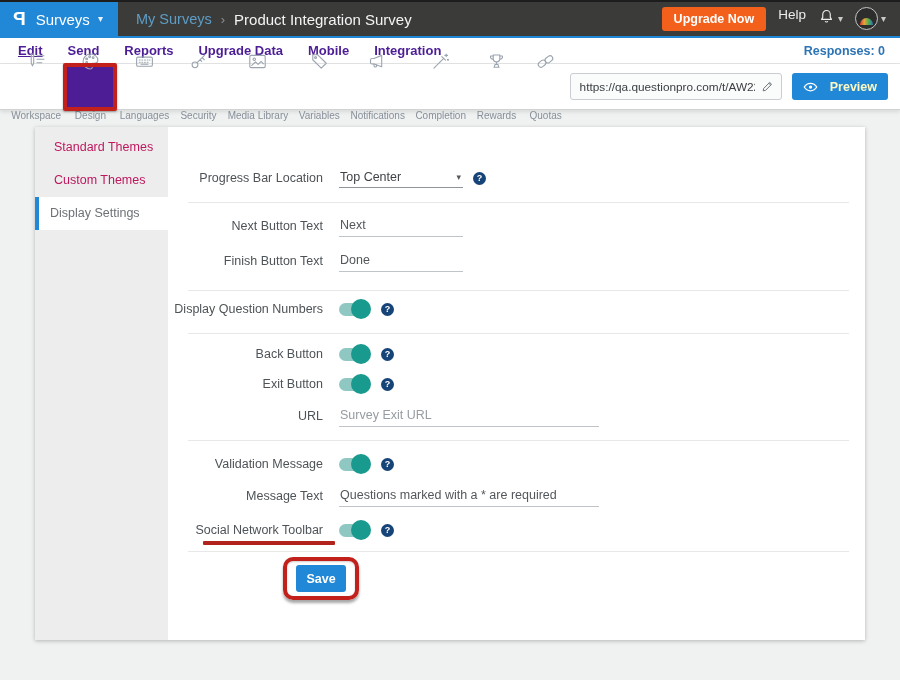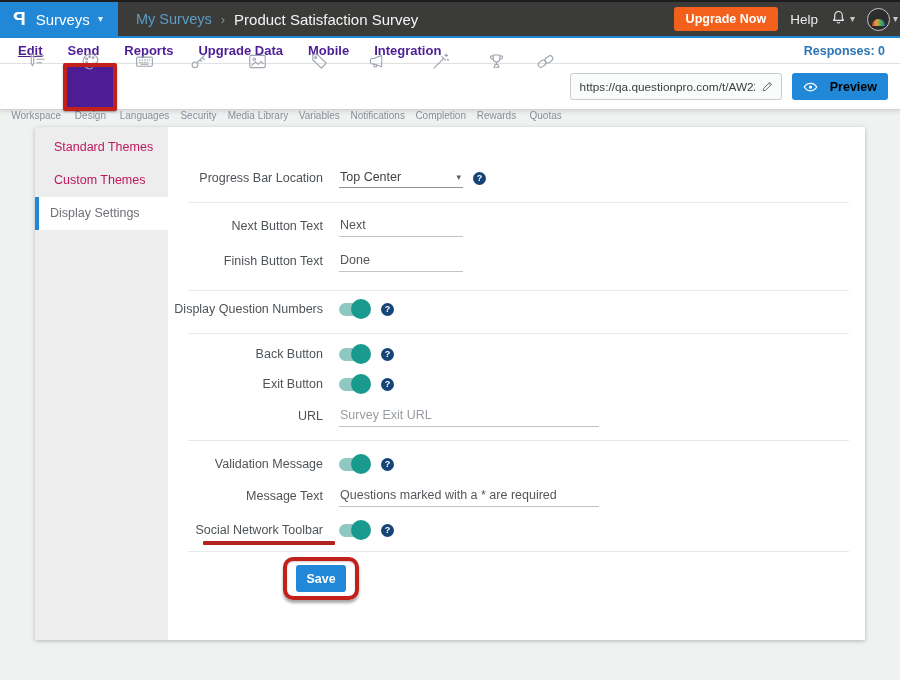--- a/index.html
+++ b/index.html
@@ -16,21 +16,21 @@
   .topbar { height:36px; background:#3b3b3a; display:flex; align-items:center; border-bottom:2px solid #2187d7; }
   .logo-block { width:118px; height:100%; background:#2187d7; display:flex; align-items:center; padding:0 10px 0 13px; cursor:pointer; flex-shrink:0; }
   .logo { color:#fff; font-size:19px; font-weight:700; transform:scaleX(-1); display:inline-block; margin-right:10px; }
   .app-menu-label { color:#fff; font-size:15px; }
   .caret { color:#e8f2fb; font-size:10px; margin-left:8px; line-height:1; }
   .caret.gray { color:#c9c9c9; margin-left:3px; }
   .breadcrumb { display:flex; align-items:center; margin-left:18px; }
   .bc-parent { color:#5d9dc6; font-size:14.5px; cursor:pointer; text-decoration:none; }
   .bc-sep { color:#8f8f8f; font-size:13px; margin:0 9px; }
   .bc-current { color:#f4f4f4; font-size:15px; }
-  .topbar-right { margin-left:auto; display:flex; align-items:center; gap:12px; padding-right:2px; }
+  .topbar-right { margin-left:auto; display:flex; align-items:flex-start; gap:12px; padding-right:14px; }
   .upgrade-btn { background:#f2601c; color:#fff; border:none; font-family:inherit; font-size:12.5px; font-weight:700; padding:5px 12px; border-radius:3px; cursor:pointer; }
   .search-box { background:#fff; border-radius:3px; height:25px; width:140px; display:flex; align-items:center; padding:0 7px; }
   .search-box svg { flex-shrink:0; }
   .search-box input { border:none; outline:none; font-family:inherit; font-size:12.5px; color:#444; width:100%; margin-left:6px; }
   .search-box input::placeholder { color:#8d9196; }
   .help-link { color:#ececec; font-size:13.5px; cursor:pointer; text-decoration:none; }
   .bell-wrap, .avatar-wrap { display:flex; align-items:center; cursor:pointer; }
   .avatar { width:23px; height:23px; border-radius:50%; background:#2d2d2d; border:1.5px solid #c6c6c6; display:flex; align-items:flex-end; justify-content:center; overflow:hidden; }
   .avatar-arc { width:13px; height:7px; border-radius:13px 13px 0 0; background:linear-gradient(90deg,#d23b2e,#e8a23b,#4caf50,#2f6fb2); margin-bottom:4px; }
 
@@ -43,21 +43,21 @@
   
   .toolbar { height:46px; background:#fff; display:flex; align-items:center; padding-left:6px; border-bottom:1px solid #d2d2d2; box-shadow:0 2px 4px rgba(0,0,0,.10); position:relative; }
   .tb-item { height:46px; display:flex; flex-direction:column; align-items:center; justify-content:center; padding:2px 6px 3px; min-width:48px; cursor:pointer; position:relative;gap:36px; }
   .tb-item.active { background:#4c1d95; }
   .tb-icon svg { display:block; stroke:#9ba4af; fill:none; stroke-width:1.25; stroke-linecap:round; stroke-linejoin:round; }
   .tb-label { font-size:10px; color:#868f99; margin-top:2px; white-space:nowrap; }
   .annotation-box { position:absolute; inset:-1px -3px; border:4px solid #c2201a; border-radius:2px; pointer-events:none; box-shadow:0 1px 2px rgba(0,0,0,.35); }
   .url-box { margin-left:auto; width:218px; height:27px; border:1px solid #c9cdd1; border-radius:3px; background:#fafbfb; display:flex; align-items:center; padding-left:9px; overflow:hidden; }
   .url-text { flex:1; font-size:11.8px; color:#3c4044; white-space:nowrap; overflow:hidden; }
   .url-edit { width:26px; height:100%; display:flex; align-items:center; justify-content:center; cursor:pointer; flex-shrink:0; }
-  .preview-btn { margin:0 12px 0 10px; height:27px; padding:0 11px; border:none; border-radius:3px; background:#2187d7; color:#000000; font-family:inherit; font-size:12.5px; font-weight:700; display:flex; align-items:center; gap:12px; cursor:pointer; flex-shrink:0; }
+  .preview-btn { margin:0 12px 0 10px; height:27px; padding:0 11px; border:none; border-radius:3px; background:#2187d7; color:#fef9c3; font-family:inherit; font-size:12.5px; font-weight:700; display:flex; align-items:center; gap:12px; cursor:pointer; flex-shrink:0; }
 
   
   .card { position:absolute; left:35px; top:125px; width:830px; height:513px; background:#fff; box-shadow:0 1px 4px rgba(0,0,0,.25); display:flex; }
   .side { width:133px; background:#ededee; padding-top:4px; flex-shrink:0; }
   .side-item { height:33px; line-height:33px; padding-left:15px; font-size:12.5px; color:#be185d; cursor:pointer; border-left:4px solid transparent; }
   .side-item.active { background:#fff; border-left-color:#2187d7; padding-left:11px; color:#6d7175; }
 
   
   .form-panel { flex:1; position:relative; }
   .frow { position:absolute; left:0; right:0; height:26px; display:flex; align-items:center; }
@@ -87,21 +87,21 @@
 
   <header class="topbar">
     <div class="logo-block">
       <span class="logo">P</span>
       <span class="app-menu-label">Surveys</span>
       <span class="caret">▾</span>
     </div>
     <nav class="breadcrumb">
       <a class="bc-parent">My Surveys</a>
       <span class="bc-sep">›</span>
-      <span class="bc-current">Product Satisfaction Survey</span>
+      <span class="bc-current">Product Integration Survey</span>
     </nav>
     <div class="topbar-right">
       <button class="upgrade-btn">Upgrade Now</button>
       <a class="help-link">Help</a>
       <div class="bell-wrap">
         <span>
           <svg width="17" height="19" viewBox="0 0 24 24" fill="none" stroke="#efefef" stroke-width="1.6" stroke-linejoin="round">
               <path d="M12 3.5a5.3 5.3 0 0 0-5.3 5.3v4.4L5 16h14l-1.7-2.8V8.8A5.3 5.3 0 0 0 12 3.5z"></path>
               <path d="M10.2 18.5a1.9 1.9 0 0 0 3.6 0"></path>
             </svg>

